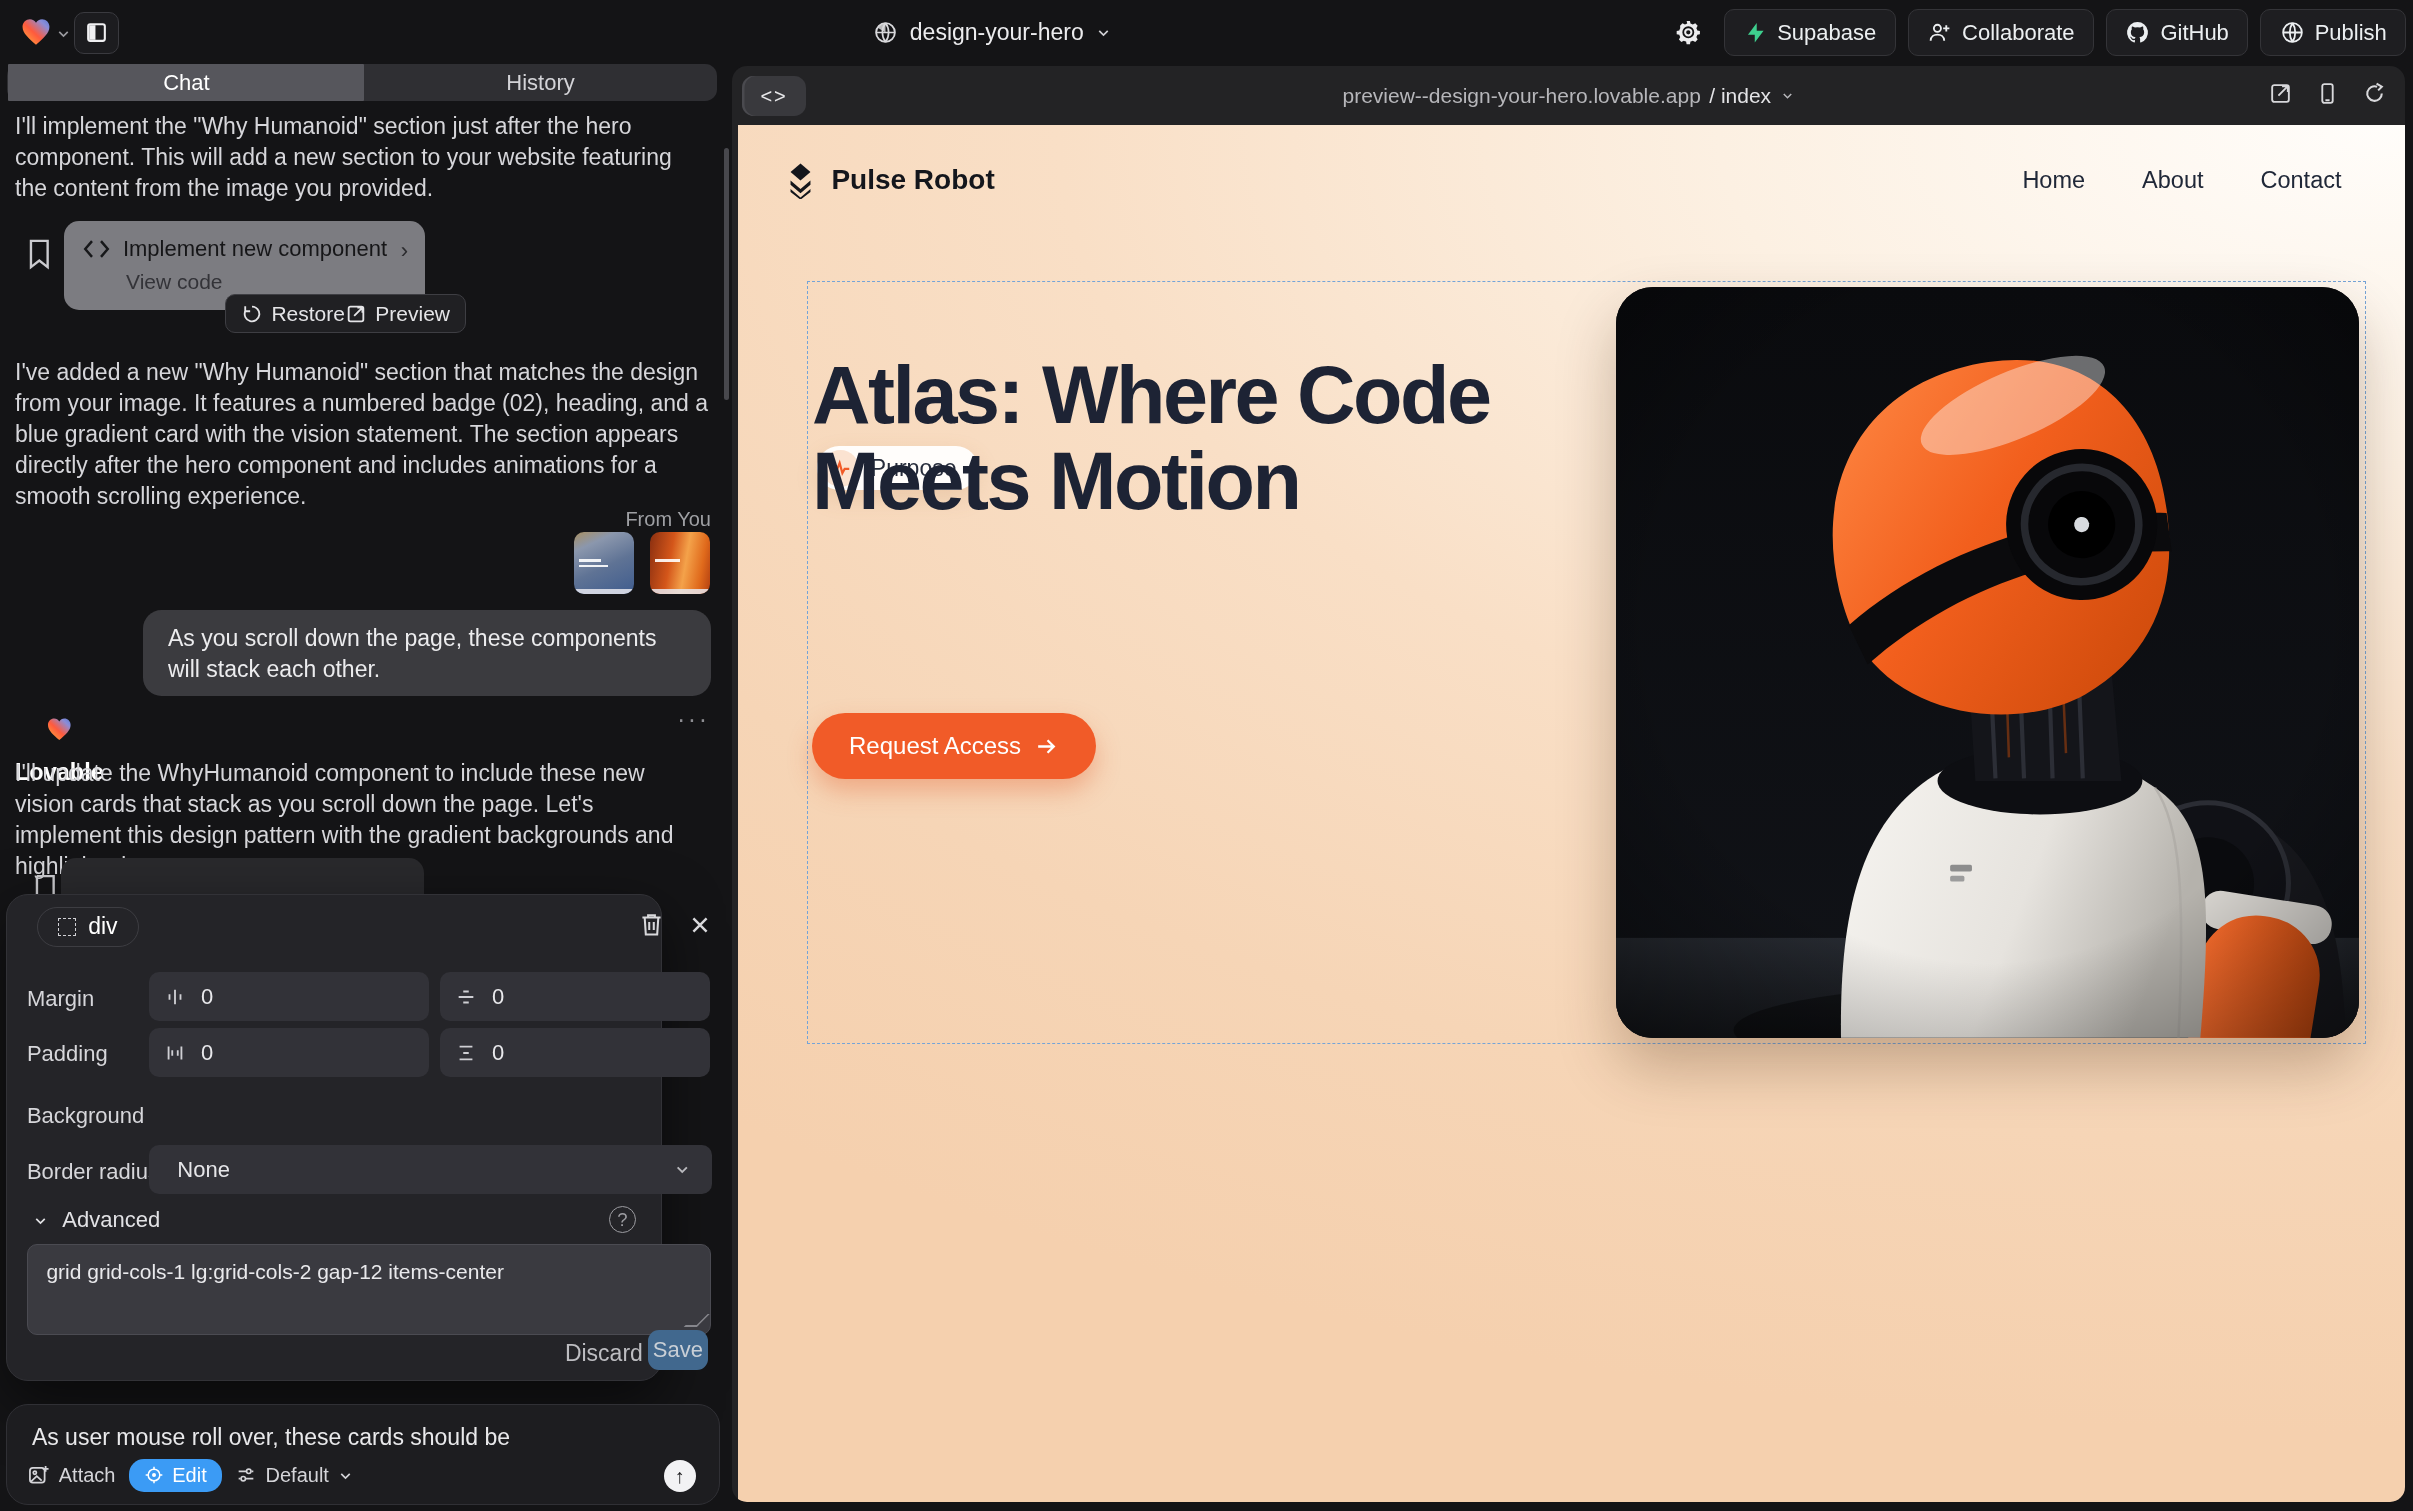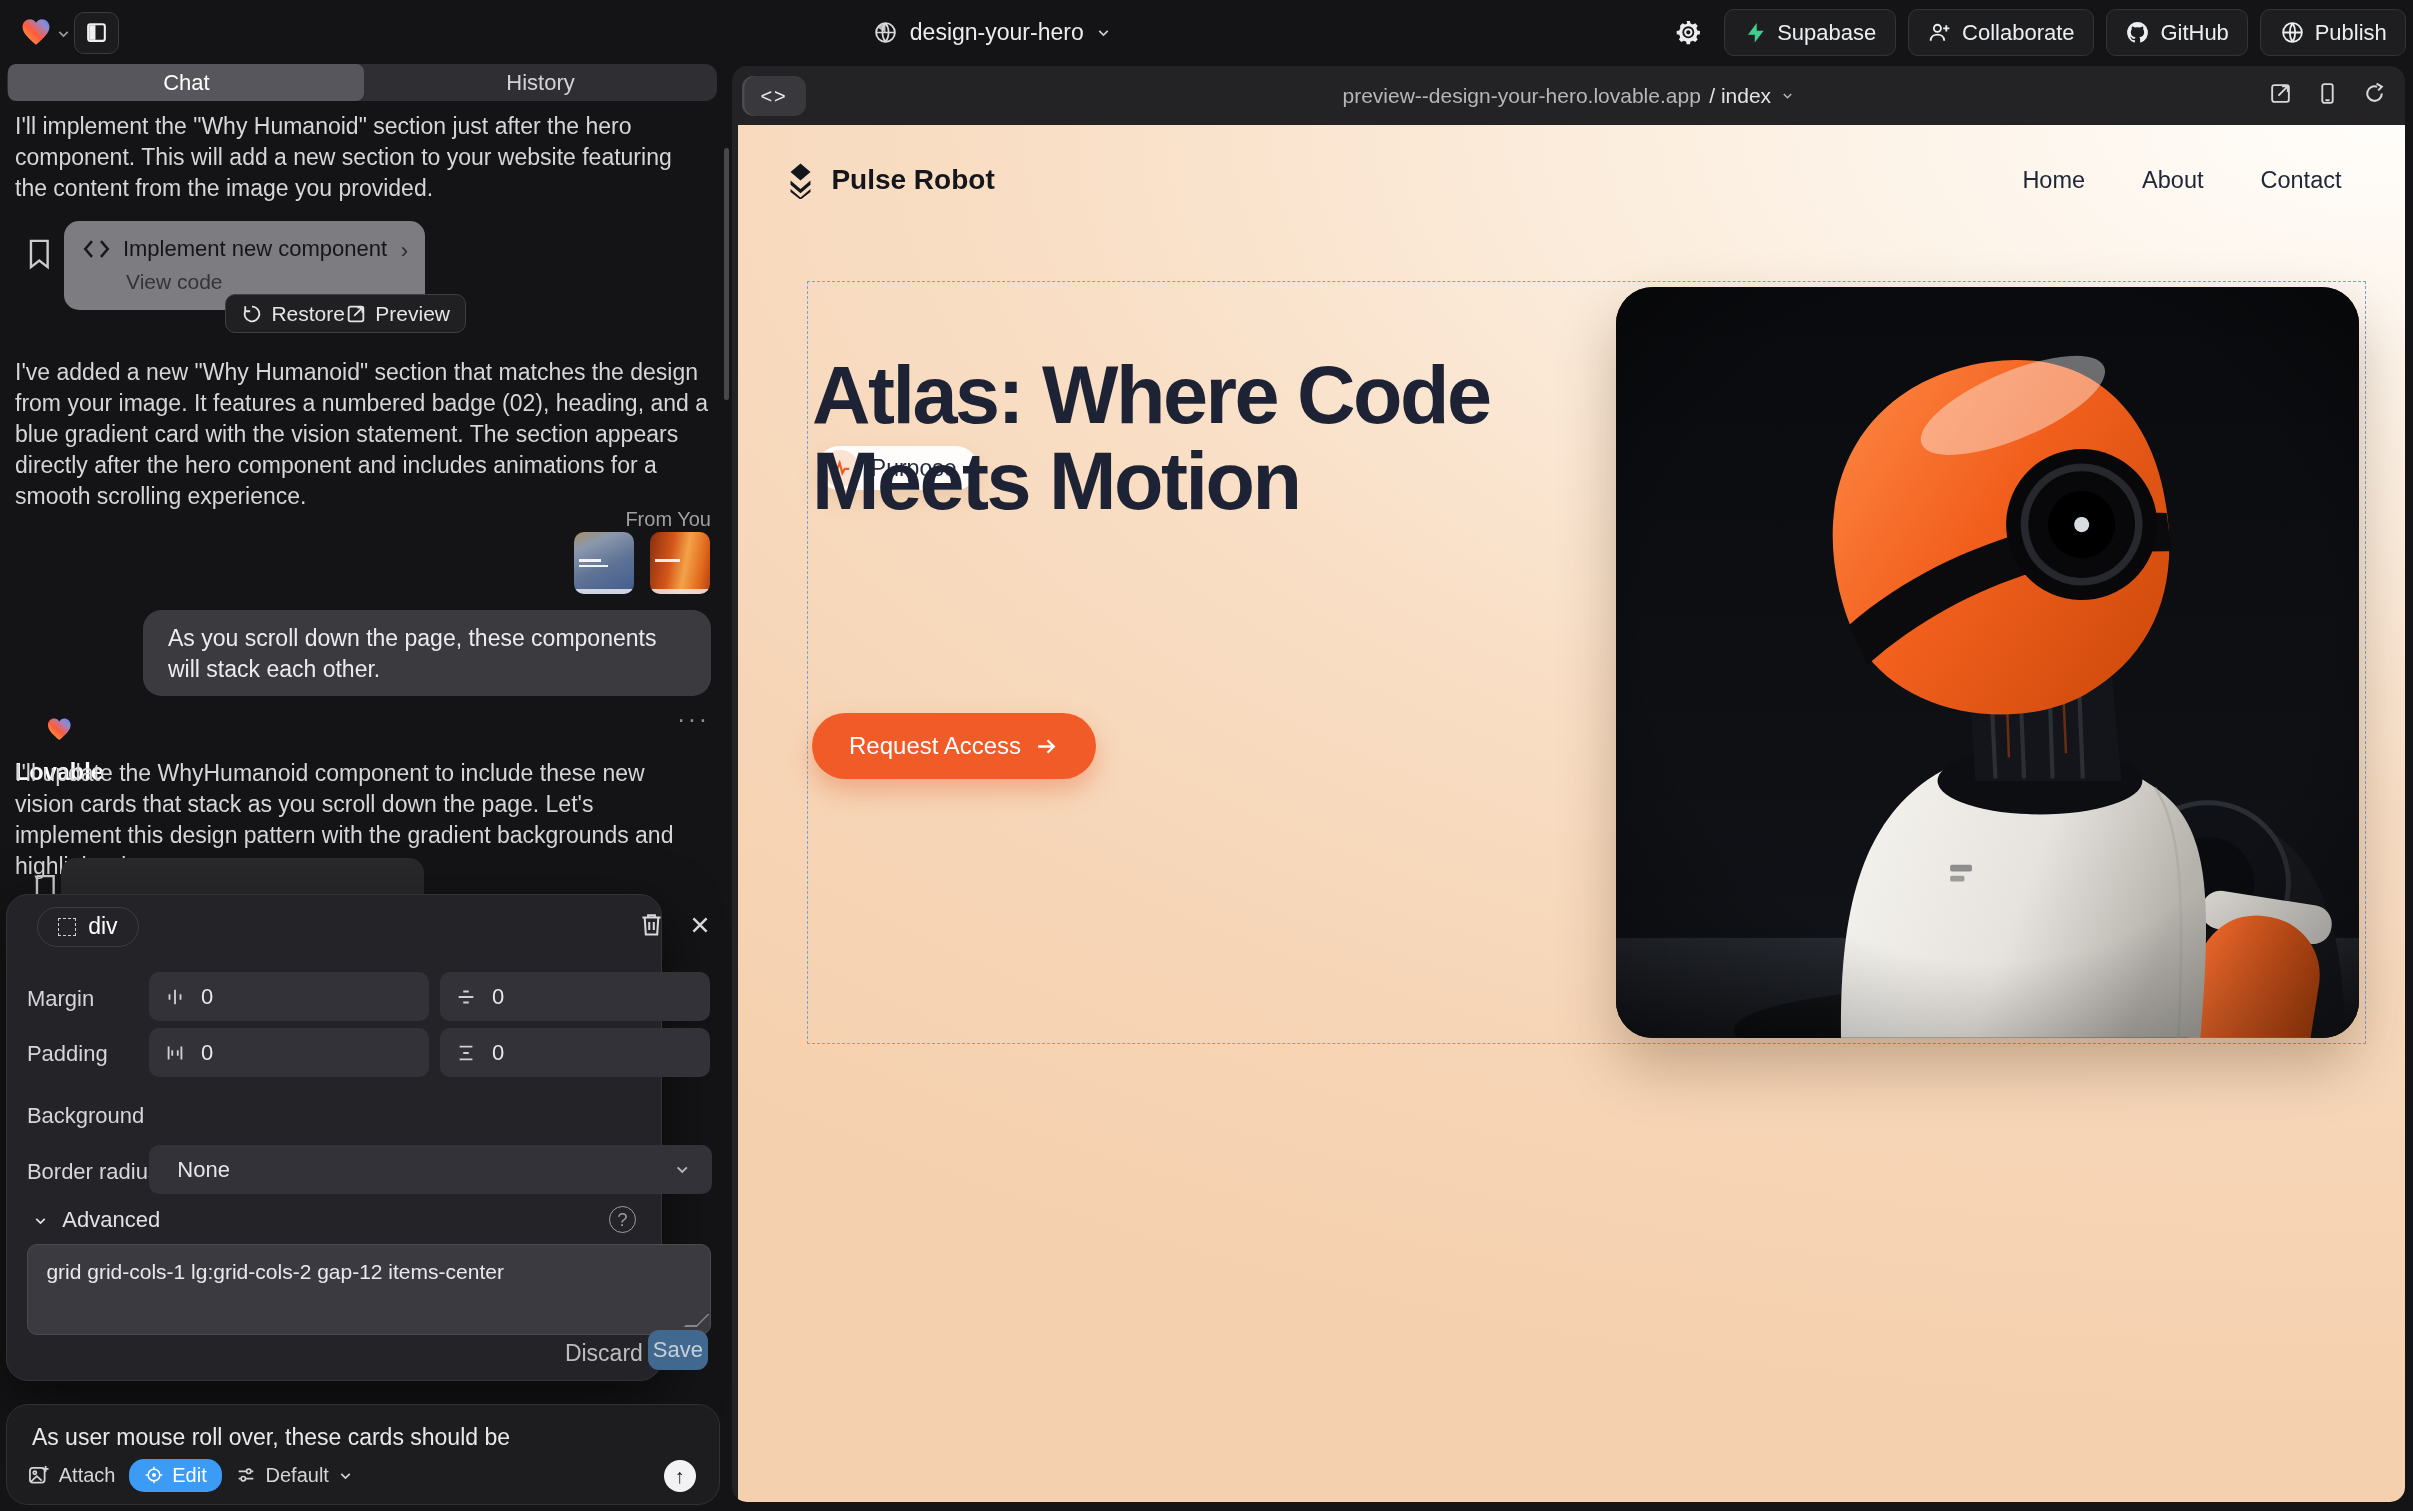--- a/index.html
+++ b/index.html
@@ -16,21 +16,21 @@
     border-radius:10px; background:#1c1c1f; display:flex; align-items:center; justify-content:center; }
   .project-group { left:873px; top:15px; height:35px; display:flex; align-items:center; gap:11.8px; color:#ececee; }
   .project-name { font-size:23px; }
   .tb-right { right:6.7px; top:9.2px; height:47px; display:flex; gap:11.8px; align-items:center; }
   .tb-iconbtn { width:49px; height:47px; border-radius:10px; display:flex; align-items:center; justify-content:center; color:#e6e6e9; }
   .tb-pill { height:47px; border:1.7px solid #343438; background:#1e1e21; border-radius:10px;
     display:flex; align-items:center; gap:10px; padding:0 18.5px; color:#eceff1; font-size:22px; }
 
   
   .tabsbar { left:6.7px; top:64px; width:710px; height:37px; background:#2f2f33; border-radius:11.8px; }
-  .tab-active { left:8.4px; top:64px; width:356px; height:37px; background:#56565c; border-radius:8px;
+  .tab-active { left:8.4px; top:64px; width:356px; height:37px; background:#56565c; border-radius:1px;
     display:flex; align-items:center; justify-content:center; color:#ffffff; font-size:22px; }
   .tab-history { left:364px; top:64px; width:353px; height:37px; display:flex; align-items:center; justify-content:center;
     color:#d3d3d7; font-size:22px; }
   .msg { color:#d6d6da; font-size:23px; line-height:31px; }
   .msg1 { left:15px; top:111px; width:687px; }
   .bookmark { left:25px; top:237px; color:#cbcbcf; }
   .toolcard { left:64px; top:221px; width:361px; height:89px; background:#7c7c81; border-radius:15px; color:#161618; }
   .toolcard-row1 { position:absolute; left:18.5px; top:15px; display:flex; align-items:center; gap:13.4px; font-size:22px; font-weight:500; }
   .toolcard-chev { position:absolute; right:17px; top:17px; color:#2b2b2e; font-size:22px; }
   .toolcard-row2 { position:absolute; left:62px; top:49px; font-size:21px; color:#333338; }

